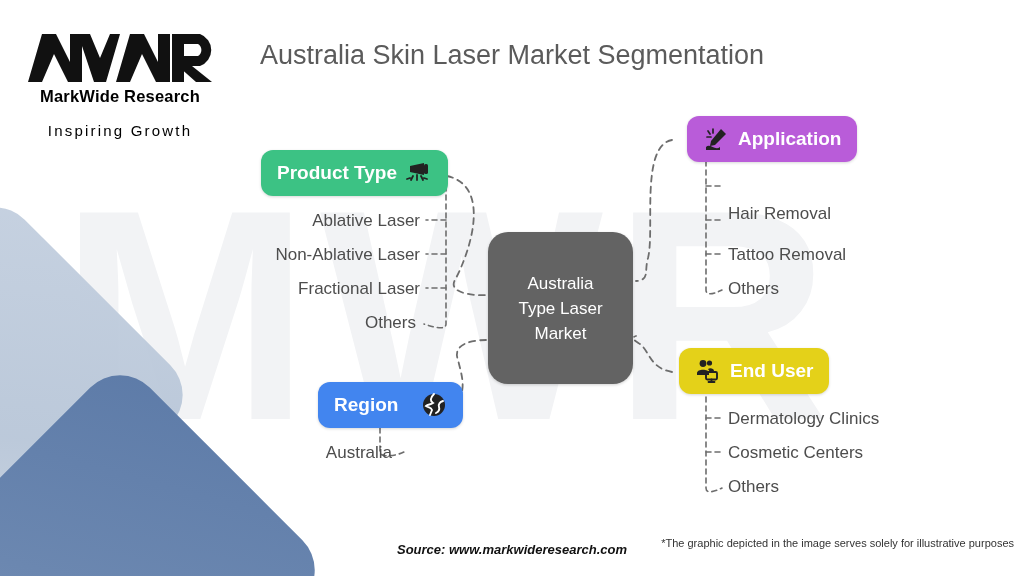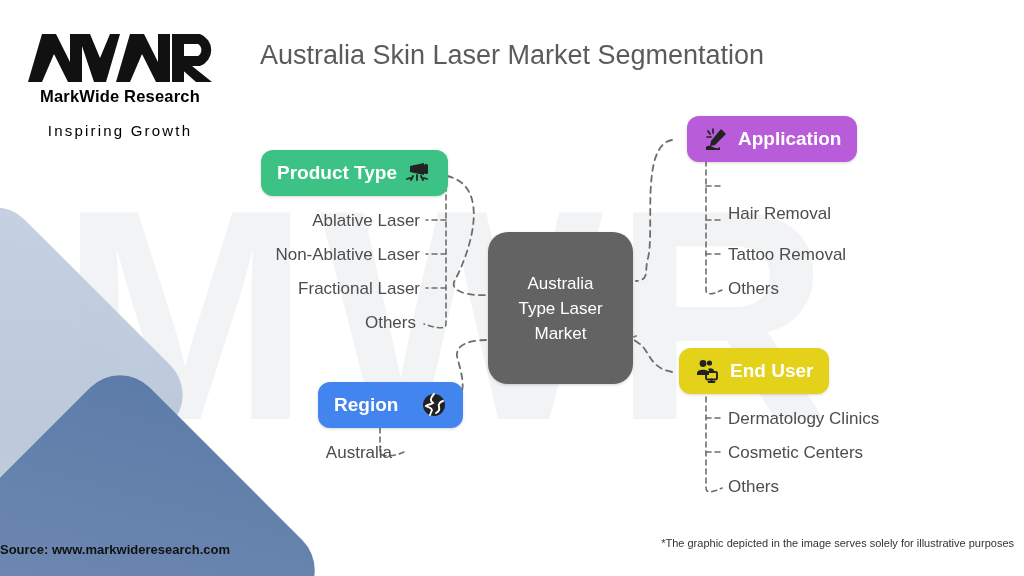--- a/index.html
+++ b/index.html
@@ -184,23 +184,25 @@
     font-family: "Liberation Sans", sans-serif;
   }
   .leaf.right-align { text-align: right; }
 
   
   .source {
     position: absolute;
     left: 0;
     right: 0;
     top: 542px;
+    text-align: center;
     font-size: 13px;
     font-weight: bold;
     color: #111;
+    font-style: italic;
   }
   .disclaimer {
     position: absolute;
     right: 10px;
     top: 537px;
     font-size: 11px;
     color: #333;
   }
 </style>
 </head>

